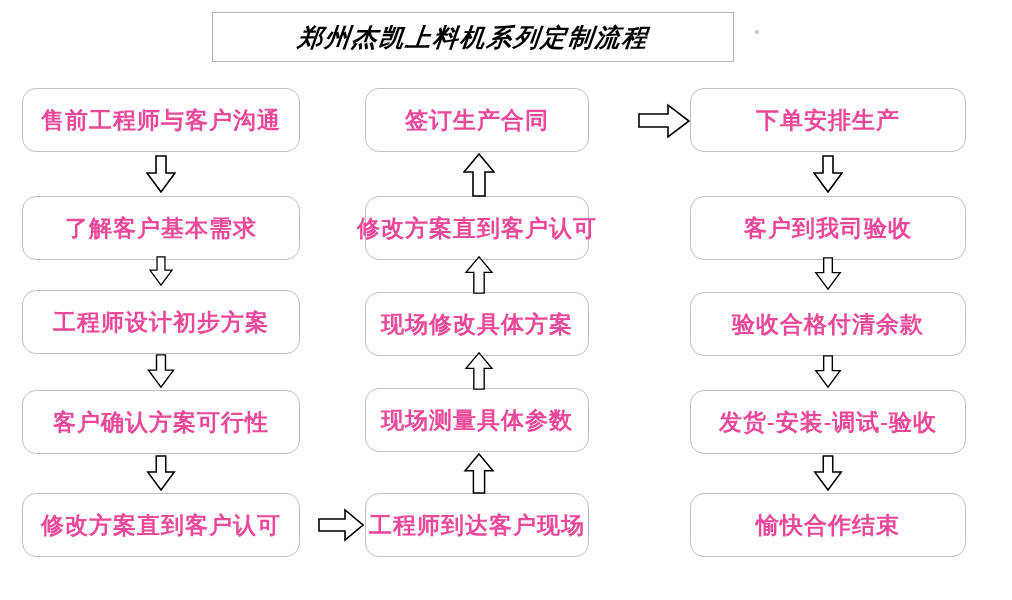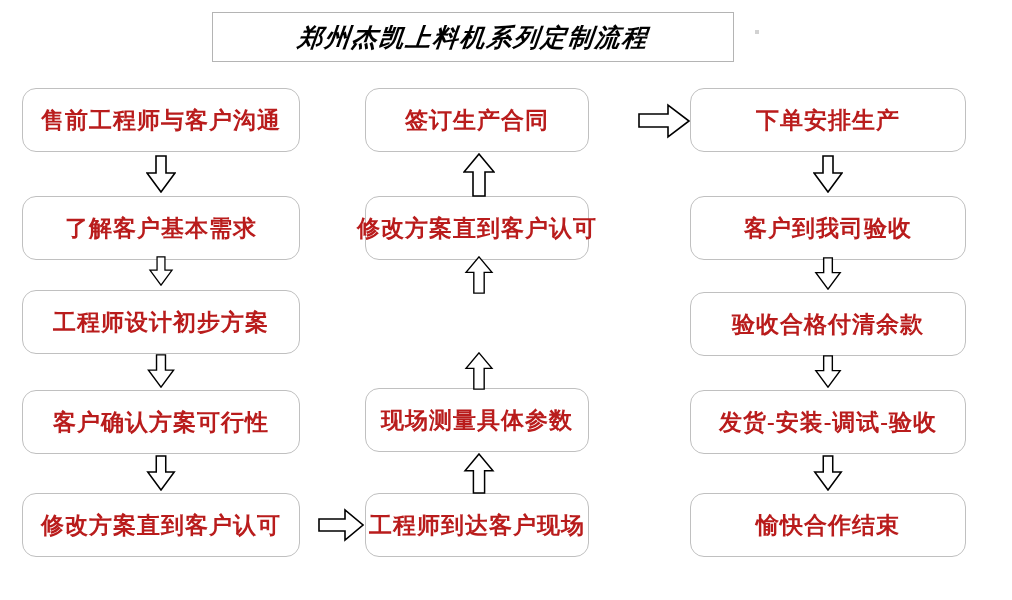--- a/index.html
+++ b/index.html
@@ -65,21 +65,21 @@
     box-sizing: border-box;
     display: flex;
     align-items: center;
     justify-content: center;
   }
   .node-label {
     font-family: "Liberation Serif", "DejaVu Serif", serif;
     font-weight: bold;
     font-size: 23px;
     letter-spacing: 1px;
-    color: #b91c1c;
+    color: #ec4899;
     white-space: nowrap;
     line-height: 1;
   }
 
   
   .col-left   { left: 22px;  width: 278px; }
   .col-mid    { left: 365px; width: 224px; }
   .col-right  { left: 690px; width: 276px; }
 
   .h-88  { height: 64px; }
@@ -142,20 +142,23 @@
       <polygon points="1,11 27,11 27,2 45,17 27,32 27,23 1,23" fill="#ffffff" stroke="#000000" stroke-width="1.6" stroke-linejoin="miter"></polygon>
     </svg>
   </div>
 
   <div class="node col-mid h-88" style="top:88px;">
     <span class="node-label">签订生产合同</span>
   </div>
   <div class="node col-mid h-88" style="top:196px;">
     <span class="node-label">修改方案直到客户认可</span>
   </div>
+  <div class="node col-mid h-88" style="top:292px;">
+    <span class="node-label">现场修改具体方案</span>
+  </div>
   <div class="node col-mid h-88" style="top:388px;">
     <span class="node-label">现场测量具体参数</span>
   </div>
   <div class="node col-mid h-88" style="top:493px;align-items:center;">
     <span class="node-label">工程师到达客户现场</span>
   </div>
 
   <div class="arrow" style="left:463px; top:153px;">
     <svg width="32" height="44" viewBox="0 0 32 44">
       <polygon points="16,1 31,19 22,19 22,43 10,43 10,19 1,19" fill="#ffffff" stroke="#000000" stroke-width="1.6" stroke-linejoin="miter"></polygon>

